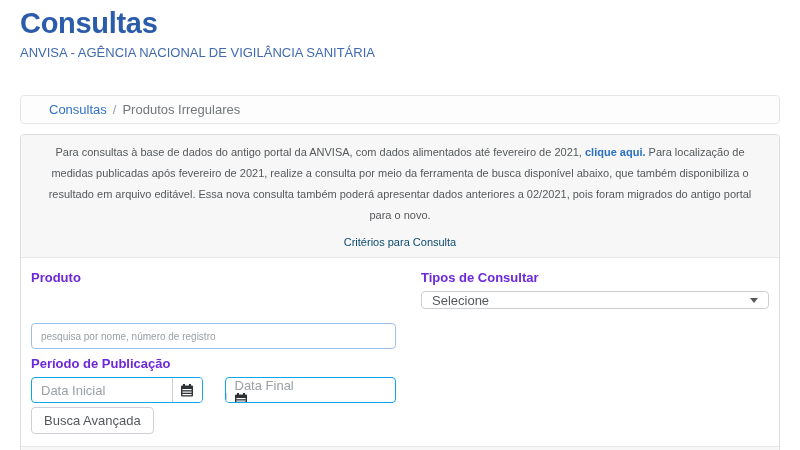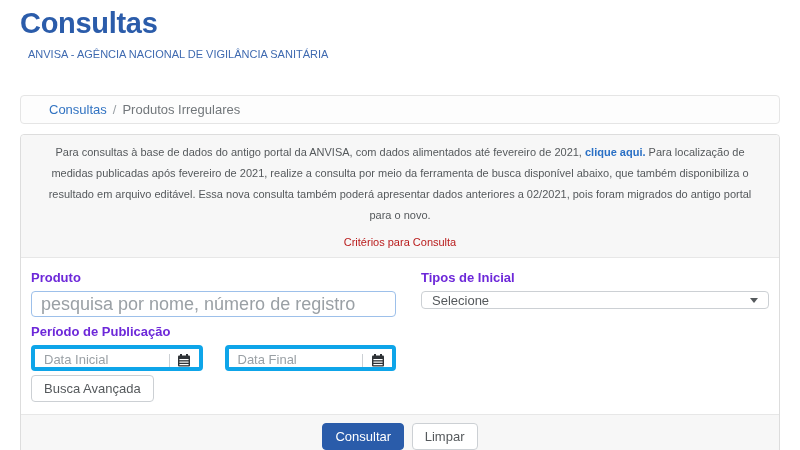--- a/index.html
+++ b/index.html
@@ -3,63 +3,63 @@
 <meta charset="utf-8">
 <style>
   html,body{margin:0;padding:0;}
   body{
     width:800px;height:450px;
     font-family:"Liberation Sans","DejaVu Sans",sans-serif;
     background:#ffffff;color:#55595c;overflow:hidden;font-size:13px;
   }
   .page-header{padding:7px 20px 0;}
   .page-title{margin:0 0 5px;font-size:29px;font-weight:700;color:#2b5caa;letter-spacing:-0.3px;}
-  .page-subtitle{margin:8px;font-size:11px;color:#3f6ab0;}
+  .page-subtitle{margin:0;font-size:13px;color:#3f6ab0;}
   .breadcrumb{
     margin:35px 20px 0;padding:6px 28px;
     background:#fdfdfd;border:1px solid #e5e5e5;border-radius:4px;
     font-size:13px;color:#72777b;
   }
   .breadcrumb a{color:#3173c2;text-decoration:none;cursor:pointer;}
   .breadcrumb .sep{margin:0 6px;color:#9aa0a5;}
   .panel{
     margin:10px 20px 0;border:1px solid #dddddd;border-radius:4px;background:#fff;
   }
   .panel-heading{
     background:#f7f7f7;border-bottom:1px solid #e7e7e7;
     border-radius:4px 4px 0 0;
     padding:7px 18px 6px;text-align:center;font-size:11px;color:#55595c;
   }
   .panel-heading p{margin:0;line-height:21px;}
   .panel-heading a{color:#2a70c5;font-weight:700;text-decoration:none;cursor:pointer;}
-  .criteria-title{margin-top:7px;line-height:18px;color:#b91c1c;}
+  .criteria-title{margin-top:7px;line-height:18px;color:#0c4a6e;}
   .panel-body{padding:5px 10px 12px;background:#fff;min-height:144px;box-sizing:border-box;}
   .form-row{display:flex;}
   .col-left{width:365px;margin-right:25px;flex:none;}
   .col-right{flex:1;min-width:0;}
   .field-label{font-weight:700;color:#6d28d9;font-size:13px;margin:7px 0 6px;}
   .text-input{
     width:100%;height:26px;box-sizing:border-box;
     border:1px solid #ccd0d4;border-radius:4px;padding:0 9px;
-    font-family:inherit;font-size:18px;color:#55595c;outline:none;background:#fff;
+    font-family:inherit;font-size:10px;color:#55595c;outline:none;background:#fff;margin-top:32px;
   }
   .text-input::placeholder{color:#9aa0a5;opacity:1;}
   .input-focus{border-color:#9dc0ea;}
   .select-box{
     height:18px;box-sizing:border-box;border:1px solid #ccd0d4;border-radius:4px;
     display:flex;align-items:center;justify-content:space-between;
     padding:0 10px;background:#fff;cursor:pointer;color:#55595c;
   }
   .caret{width:0;height:0;border-left:4px solid transparent;border-right:4px solid transparent;border-top:5px solid #55595c;}
   .date-row{display:flex;}
   .input-group{
     display:flex;width:176px;height:26px;box-sizing:border-box;
-    border:4px solid #0ea5e9;border-radius:4px;background:#fff;overflow:hidden;align-items:flex-end;
+    border:1px solid #0ea5e9;border-radius:4px;background:#fff;overflow:hidden;
   }
-  .input-group + .input-group{margin-left:22px;}
+  .input-group + .input-group{margin-left:22px;flex-direction:column;}
   .input-group input{
     flex:1;min-width:0;border:none;outline:none;padding:0 9px;
     font-family:inherit;font-size:13px;color:#55595c;background:transparent;
   }
   .input-group input::placeholder{color:#9aa0a5;opacity:1;}
   .input-addon{
     width:29px;flex:none;border-left:1px solid #ccd0d4;
     display:flex;align-items:center;justify-content:center;cursor:pointer;background:#fff;
   }
   .radio-row{display:flex;align-items:center;height:26px;}
@@ -106,21 +106,21 @@
   </div>
 
   <div class="panel-body">
 
     <div class="form-row">
       <div class="col-left">
         <div class="field-label">Produto</div>
         <input type="text" class="text-input input-focus" placeholder="pesquisa por nome, número de registro" style="">
       </div>
       <div class="col-right">
-        <div class="field-label">Tipos de Inicial</div>
+        <div class="field-label">Tipos de Consultar</div>
         <div class="select-box">
           <span>Selecione</span>
           <span class="caret"></span>
         </div>
       </div>
     </div>
 
     <div class="form-row">
       <div class="col-left">
         <div class="field-label">Período de Publicação</div>

